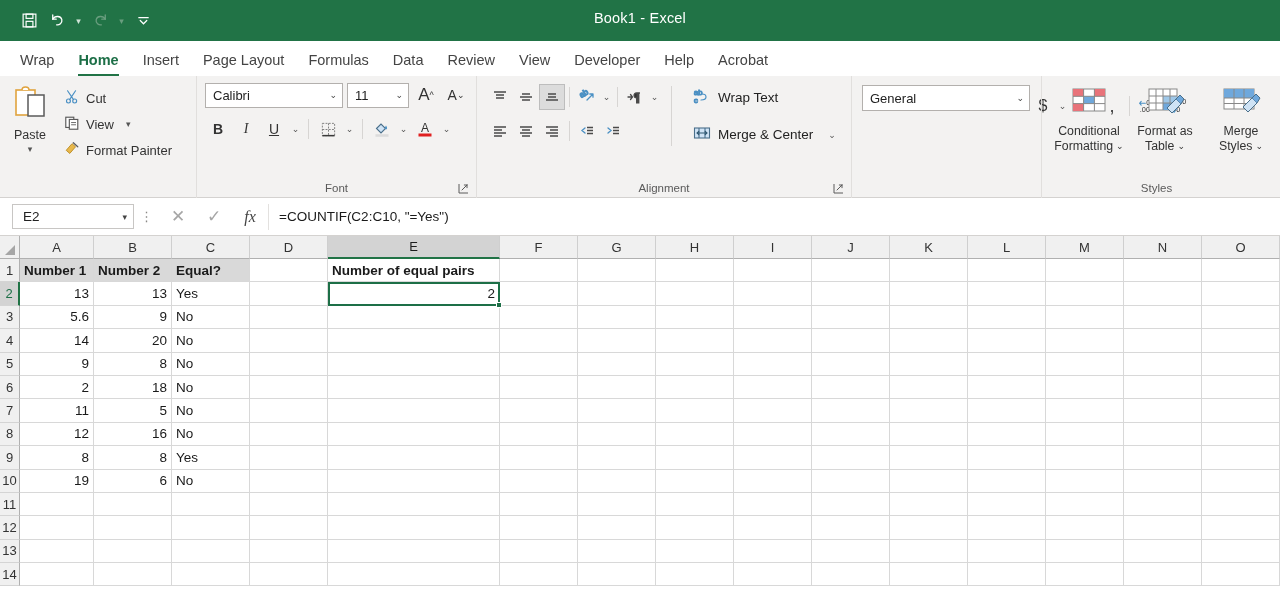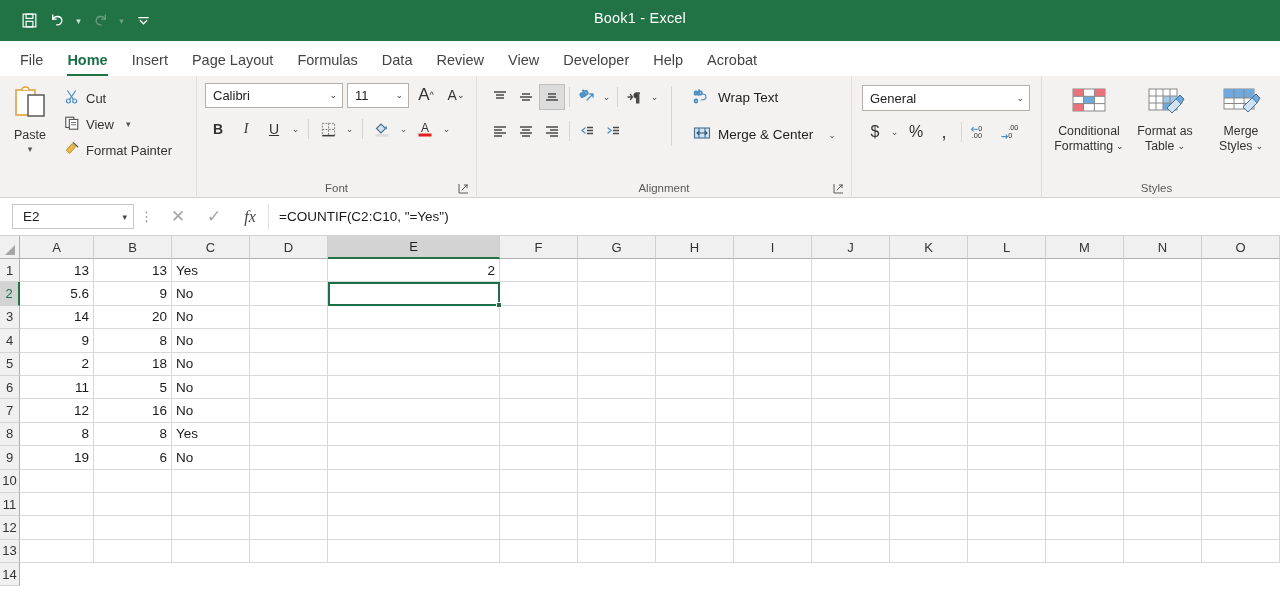--- a/index.html
+++ b/index.html
@@ -125,21 +125,21 @@
   .alrow { display: flex; align-items: center; }
   .alrow + .alrow { margin-top: 8px; }
   .albig { display: flex; flex-direction: column; padding-left: 10px; padding-top: 2px; }
   .albtn {
     display: flex; align-items: center; gap: 7px;
     height: 27px; padding: 0 5px; font-size: 13.5px; color: #222;
   }
 
   
   .g-number { width: 190px; }
-  .numcol { display: flex; flex-direction: column; padding-left: 10px; padding-top: 3px; }
+  .numcol { display: flex; flex-direction: row; padding-left: 10px; padding-top: 3px; }
   .numrow { display: flex; align-items: center; margin-top: 8px; }
 
   
   .g-styles { width: 230px; }
   .stylecol { display: flex; padding-left: 10px; padding-top: 4px; gap: 2px; }
   .stylebtn {
     width: 74px; display: flex; flex-direction: column; align-items: center;
     font-size: 12.3px; color: #333; line-height: 15px; text-align: center;
   }
   .stylebtn .l2 { display: flex; align-items: center; gap: 3px; }
@@ -255,21 +255,21 @@
       <svg width="15" height="15" viewBox="0 0 16 16" fill="none" stroke="currentColor" stroke-width="1.3" stroke-linecap="round">
         <path d="M3 5 L13 5"></path>
         <path d="M4.5 8 L8 11.5 L11.5 8"></path>
       </svg>
     </div>
   </div>
   <div class="doc-title">Book1  -  Excel</div>
 </div>
 
 <div class="tabstrip">
-  <div class="tab">File</div>
+  <div class="tab">Wrap</div>
   <div class="tab active">Home</div>
   <div class="tab">Insert</div>
   <div class="tab">Page Layout</div>
   <div class="tab">Formulas</div>
   <div class="tab">Data</div>
   <div class="tab">Review</div>
   <div class="tab">View</div>
   <div class="tab">Developer</div>
   <div class="tab">Help</div>
   <div class="tab">Acrobat</div>
@@ -641,20 +641,37 @@
         <div class="rh">8</div>
         <div class="rh">9</div>
         <div class="rh">10</div>
         <div class="rh">11</div>
         <div class="rh">12</div>
         <div class="rh">13</div>
         <div class="rh">14</div>
       </div>
     <div class="cells" id="cells-slot">
         <div class="row">
+          <div class="cell hdrcell" style="width: 74px;">Number 1</div>
+          <div class="cell hdrcell" style="width: 78px;">Number 2</div>
+          <div class="cell hdrcell" style="width: 78px;">Equal?</div>
+          <div class="cell" style="width: 78px;"></div>
+          <div class="cell bold overflow" style="width: auto; min-width: 172px; flex: 0 0 172px;">Number of equal pairs</div>
+          <div class="cell" style="width: 78px;"></div>
+          <div class="cell" style="width: 78px;"></div>
+          <div class="cell" style="width: 78px;"></div>
+          <div class="cell" style="width: 78px;"></div>
+          <div class="cell" style="width: 78px;"></div>
+          <div class="cell" style="width: 78px;"></div>
+          <div class="cell" style="width: 78px;"></div>
+          <div class="cell" style="width: 78px;"></div>
+          <div class="cell" style="width: 78px;"></div>
+          <div class="cell" style="width: 78px;"></div>
+        </div>
+        <div class="row">
           <div class="cell num" style="width: 74px;">13</div>
           <div class="cell num" style="width: 78px;">13</div>
           <div class="cell" style="width: 78px;">Yes</div>
           <div class="cell" style="width: 78px;"></div>
           <div class="cell num" style="width: 172px;">2</div>
           <div class="cell" style="width: 78px;"></div>
           <div class="cell" style="width: 78px;"></div>
           <div class="cell" style="width: 78px;"></div>
           <div class="cell" style="width: 78px;"></div>
           <div class="cell" style="width: 78px;"></div>

